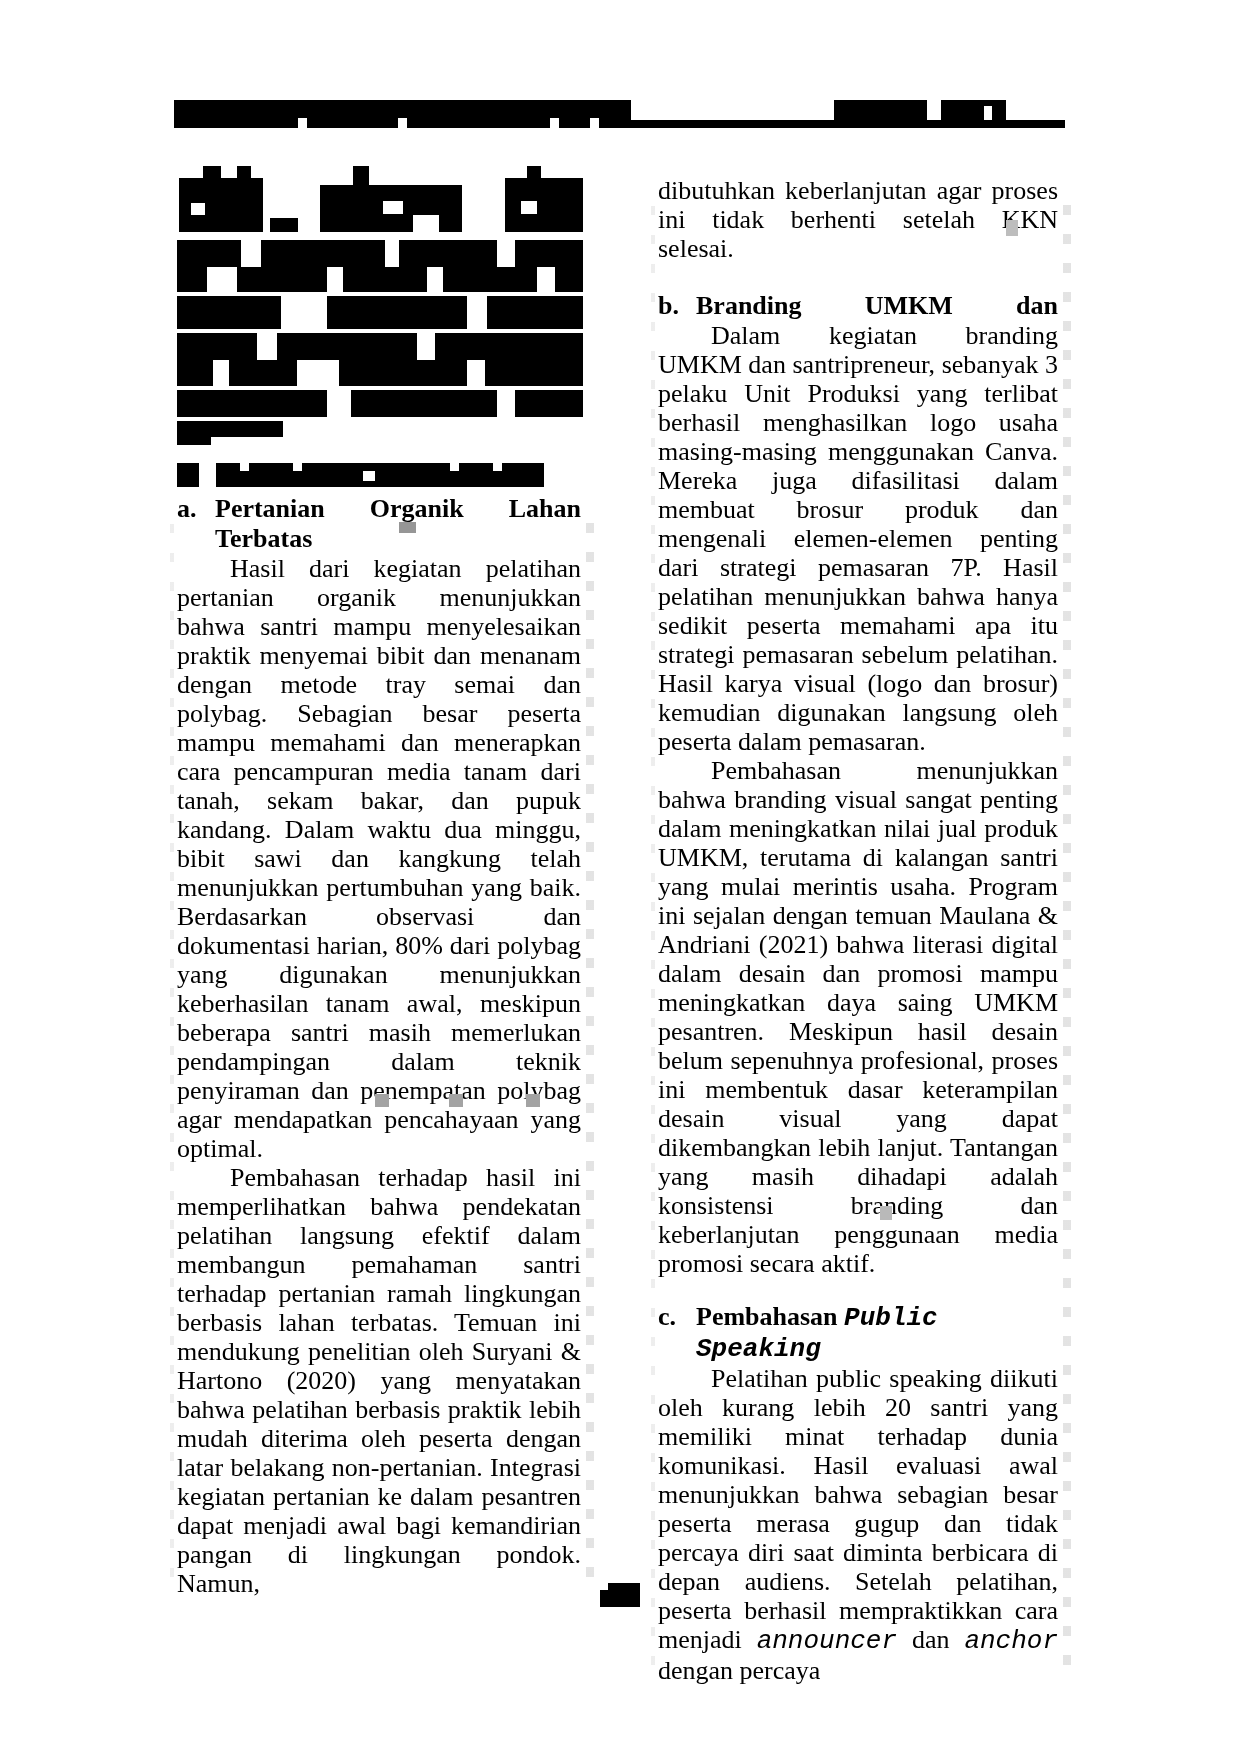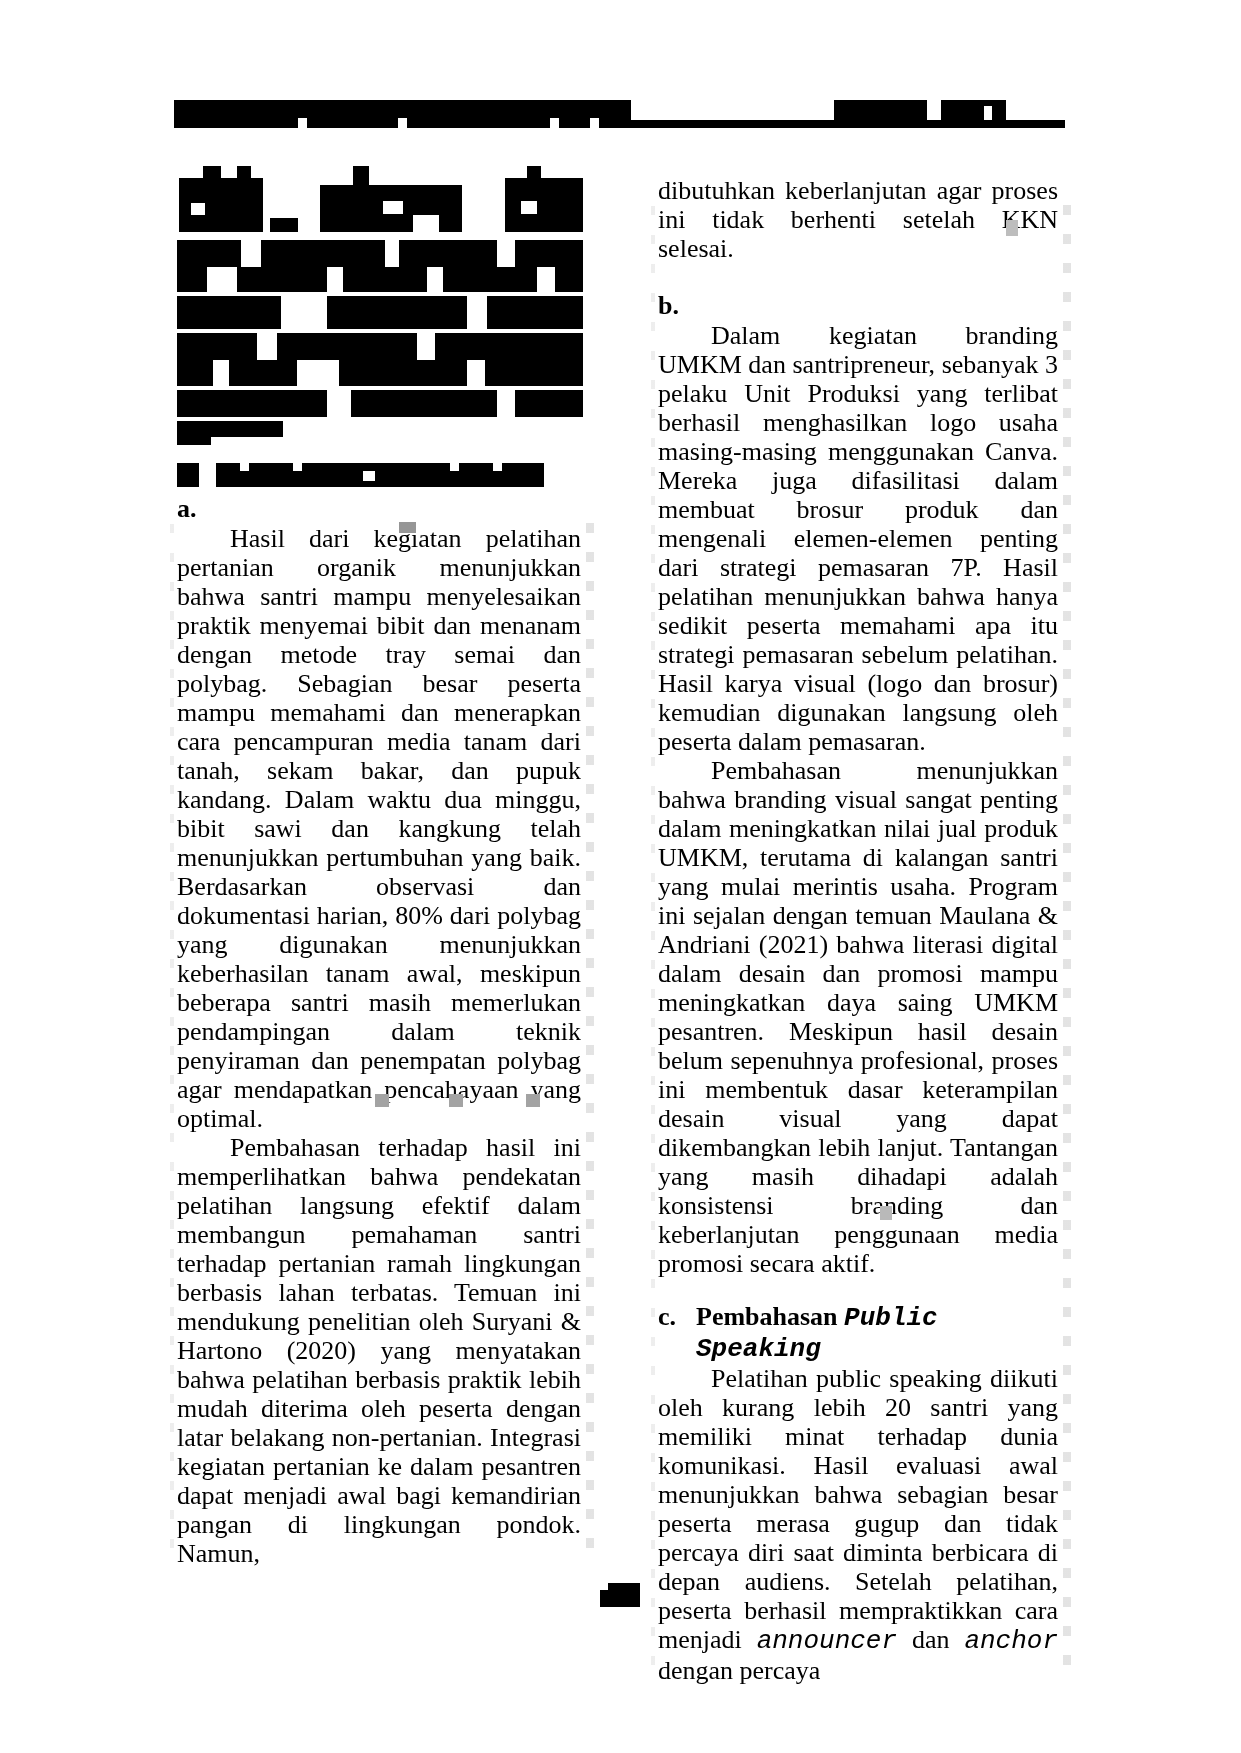--- a/index.html
+++ b/index.html
@@ -114,32 +114,35 @@
     <div class="w" style="left:116px;top:0;width:9px;height:8px;"></div>
     <div class="w" style="left:186px;top:8px;width:12px;height:10px;"></div>
     <div class="w" style="left:273px;top:0;width:9px;height:8px;"></div>
     <div class="w" style="left:316px;top:0;width:9px;height:8px;"></div>
   </div>
 
   <div class="col col-left margin-marks">
     <div class="h2">
       <span class="hlabel">a.</span>
       <span class="hbody">
+        <span class="hline justify-last">Pertanian Organik Lahan</span>
+        <span class="hline">Terbatas</span>
       </span>
     </div>
     <p class="para indent">Hasil dari kegiatan pelatihan pertanian organik menunjukkan bahwa santri mampu menyelesaikan praktik menyemai bibit dan menanam dengan metode tray semai dan polybag. Sebagian besar peserta mampu memahami dan menerapkan cara pencampuran media tanam dari tanah, sekam bakar, dan pupuk kandang. Dalam waktu dua minggu, bibit sawi dan kangkung telah menunjukkan pertumbuhan yang baik. Berdasarkan observasi dan dokumentasi harian, 80% dari polybag yang digunakan menunjukkan keberhasilan tanam awal, meskipun beberapa santri masih memerlukan pendampingan dalam teknik penyiraman dan penempatan polybag agar mendapatkan pencahayaan yang optimal.</p>
     <p class="para indent">Pembahasan terhadap hasil ini memperlihatkan bahwa pendekatan pelatihan langsung efektif dalam membangun pemahaman santri terhadap pertanian ramah lingkungan berbasis lahan terbatas. Temuan ini mendukung penelitian oleh Suryani &amp; Hartono (2020) yang menyatakan bahwa pelatihan berbasis praktik lebih mudah diterima oleh peserta dengan latar belakang non-pertanian. Integrasi kegiatan pertanian ke dalam pesantren dapat menjadi awal bagi kemandirian pangan di lingkungan pondok. Namun,</p>
   </div>
 
   <div class="col col-right margin-marks">
     <p class="para">dibutuhkan keberlanjutan agar proses ini tidak berhenti setelah KKN selesai.</p>
 
     <div class="h2 mt-b">
       <span class="hlabel">b.</span>
       <span class="hbody">
+        <span class="hline justify-last">Branding UMKM dan</span>
       </span>
     </div>
     <p class="para indent">Dalam kegiatan branding UMKM dan santripreneur, sebanyak 3 pelaku Unit Produksi yang terlibat berhasil menghasilkan logo usaha masing-masing menggunakan Canva. Mereka juga difasilitasi dalam membuat brosur produk dan mengenali elemen-elemen penting dari strategi pemasaran 7P. Hasil pelatihan menunjukkan bahwa hanya sedikit peserta memahami apa itu strategi pemasaran sebelum pelatihan. Hasil karya visual (logo dan brosur) kemudian digunakan langsung oleh peserta dalam pemasaran.</p>
     <p class="para indent">Pembahasan menunjukkan bahwa branding visual sangat penting dalam meningkatkan nilai jual produk UMKM, terutama di kalangan santri yang mulai merintis usaha. Program ini sejalan dengan temuan Maulana &amp; Andriani (2021) bahwa literasi digital dalam desain dan promosi mampu meningkatkan daya saing UMKM pesantren. Meskipun hasil desain belum sepenuhnya profesional, proses ini membentuk dasar keterampilan desain visual yang dapat dikembangkan lebih lanjut. Tantangan yang masih dihadapi adalah konsistensi branding dan keberlanjutan penggunaan media promosi secara aktif.</p>
 
     <div class="h2 mt-c">
       <span class="hlabel">c.</span>
       <span class="hbody">
         <span class="hline"><span>Pembahasan </span><span class="ital">Public Speaking</span></span>
       </span>

